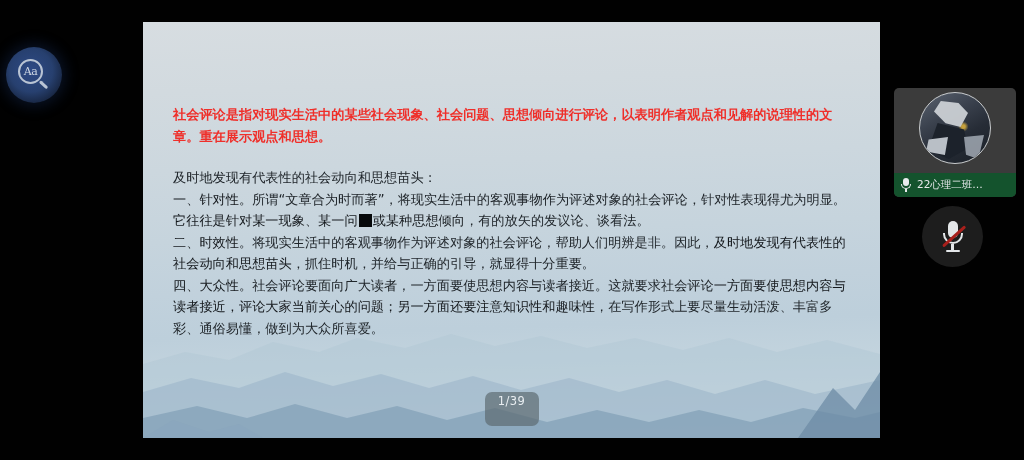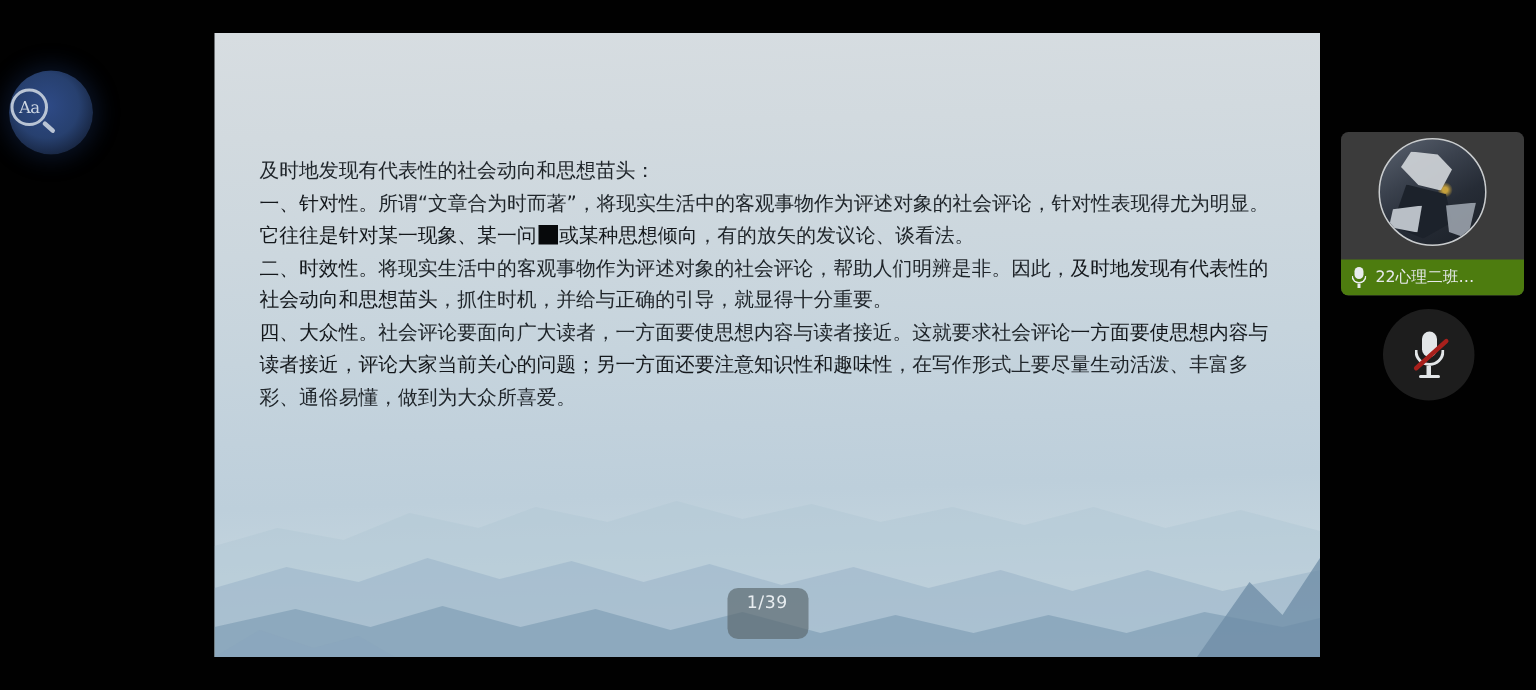--- a/index.html
+++ b/index.html
@@ -27,21 +27,21 @@
     position: absolute;
     left: 6px;
     top: 47px;
     width: 56px;
     height: 56px;
     border-radius: 50%;
     background: radial-gradient(circle at 45% 42%, #2e4a86 0%, #27406f 48%, #16233d 78%, #0a1020 100%);
     box-shadow: 0 0 14px 4px rgba(30,60,120,0.30);
     display: flex;
     align-items: center;
-    justify-content: flex-start;
+    justify-content: center;
   }
   #zoom-tool .glyph {
     position: relative;
     width: 34px;
     height: 34px;
   }
   #zoom-tool .ring {
     position: absolute;
     left: 1px; top: 1px;
     width: 25px; height: 25px;
@@ -201,21 +201,21 @@
     width: 20px; height: 24px;
     background: #9aa2ac;
     clip-path: polygon(0% 8%, 100% 0%, 72% 100%, 10% 82%);
     opacity: 0.9;
   }
 
   #participant-footer {
     position: absolute;
     left: 0; right: 0; bottom: 0;
     height: 24px;
-    background: #4d7c0f;
+    background: #14532d;
     display: flex;
     align-items: center;
     gap: 5px;
     padding: 0 6px;
     box-sizing: border-box;
   }
   .mic-mini { width: 12px; height: 15px; position: relative; flex: 0 0 auto; }
   .mic-mini .cap {
     position: absolute; left: 3.3px; top: 0;
     width: 5.4px; height: 8.4px; border-radius: 3px; background: #e9ecee;
@@ -303,20 +303,21 @@
         <path d="M0 96 L42 84 L86 92 L130 74 L176 84 L214 70 L262 80 L308 66 L352 78 L398 68 L444 80 L492 70 L540 82 L586 70 L634 84 L684 72 L737 86 L737 170 L0 170 Z" fill="#b3c8d6" opacity="0.55"></path>
         <path d="M0 124 L48 110 L96 120 L142 104 L190 118 L238 106 L286 120 L330 108 L378 122 L426 110 L476 124 L524 112 L572 126 L622 112 L672 126 L737 112 L737 170 L0 170 Z" fill="#9cb6c9" opacity="0.6"></path>
         <path d="M0 150 L54 138 L104 150 L152 136 L204 150 L254 138 L304 152 L352 140 L404 154 L454 142 L506 154 L556 142 L608 154 L660 140 L712 150 L737 144 L737 170 L0 170 Z" fill="#7e9cb4" opacity="0.65"></path>
         <path d="M655 170 L690 120 L712 142 L737 104 L737 170 Z" fill="#6d8ca6" opacity="0.75"></path>
         <path d="M0 170 L30 152 L66 164 L96 156 L120 170 Z" fill="#8aa6bd" opacity="0.5"></path>
       </svg>
     </div>
 
 
     <div id="slide-body">
+      <p class="lead">社会评论是指对现实生活中的某些社会现象、社会问题、思想倾向进行评论，以表明作者观点和见解的说理性的文章。重在展示观点和思想。</p>
       <p>及时地发现有代表性的社会动向和思想苗头：</p>
       <div id="points-container">
           <p><span class="b">一、针对性。</span><span>所谓“文章合为时而著”，将现实生活中的客观事物作为评述对象的社会评论，针对性表现得尤为明显。</span><span class="b">它往往是针对某一现象、某一问</span><span class="redact"></span><span class="b">或某种思想倾向</span><span>，有的放矢的发议论、谈看法。</span></p>
           <p><span class="b">二、时效性。</span><span>将现实生活中的客观事物作为评述对象的社会评论，帮助人们明辨是非。因此，</span><span class="b">及时地发现有代表性的社会动向和思想苗头</span><span>，抓住时机，并给与正确的引导，就显得十分重要。</span></p>
           <p><span class="b">四、大众性。</span><span>社会评论要面向广大读者，一方面要使思想内容与读者接近。这就要求社会评论</span><span class="b">一方面要使思想内容与读者接近，评论大家当前关心的问题；另一方面还要注意知识性和趣味性</span><span>，在写作形式上要尽量生动活泼、丰富多彩、通俗易懂，做到为大众所喜爱。</span></p>
         </div>
     </div>
 
     <div id="page-indicator">1/39</div>
   </div>

